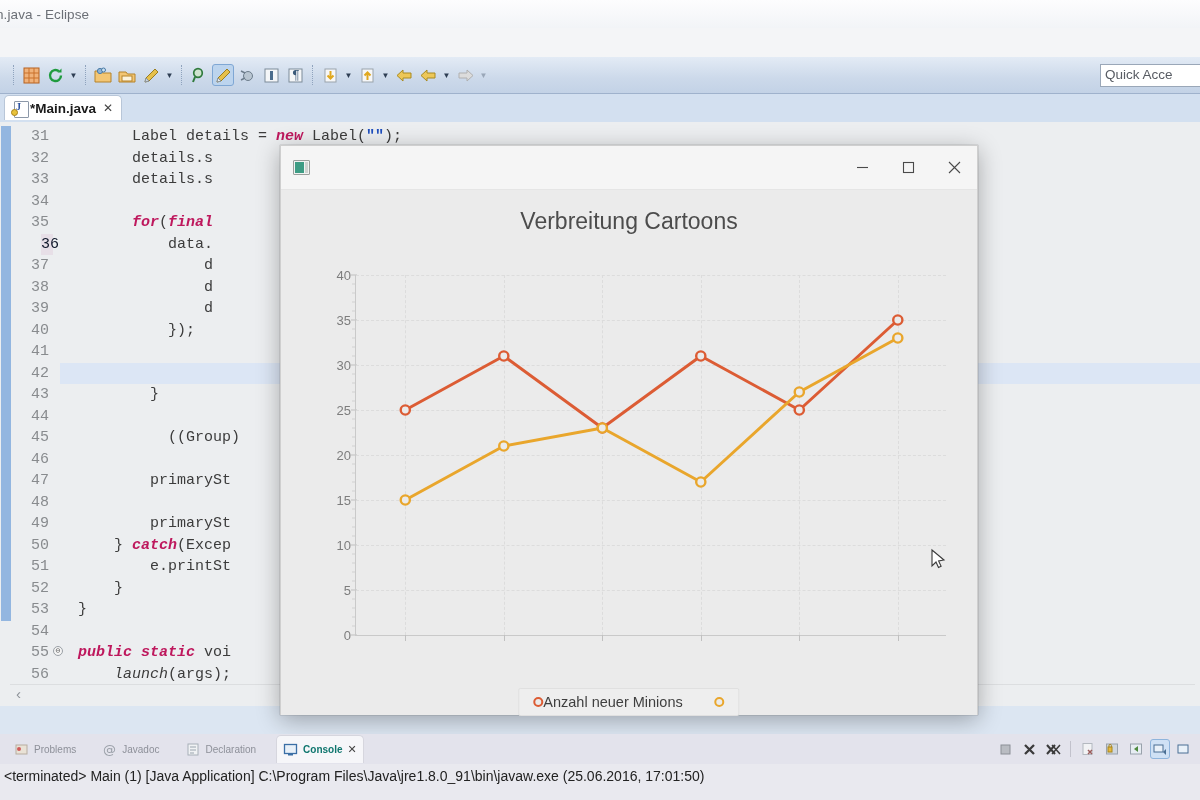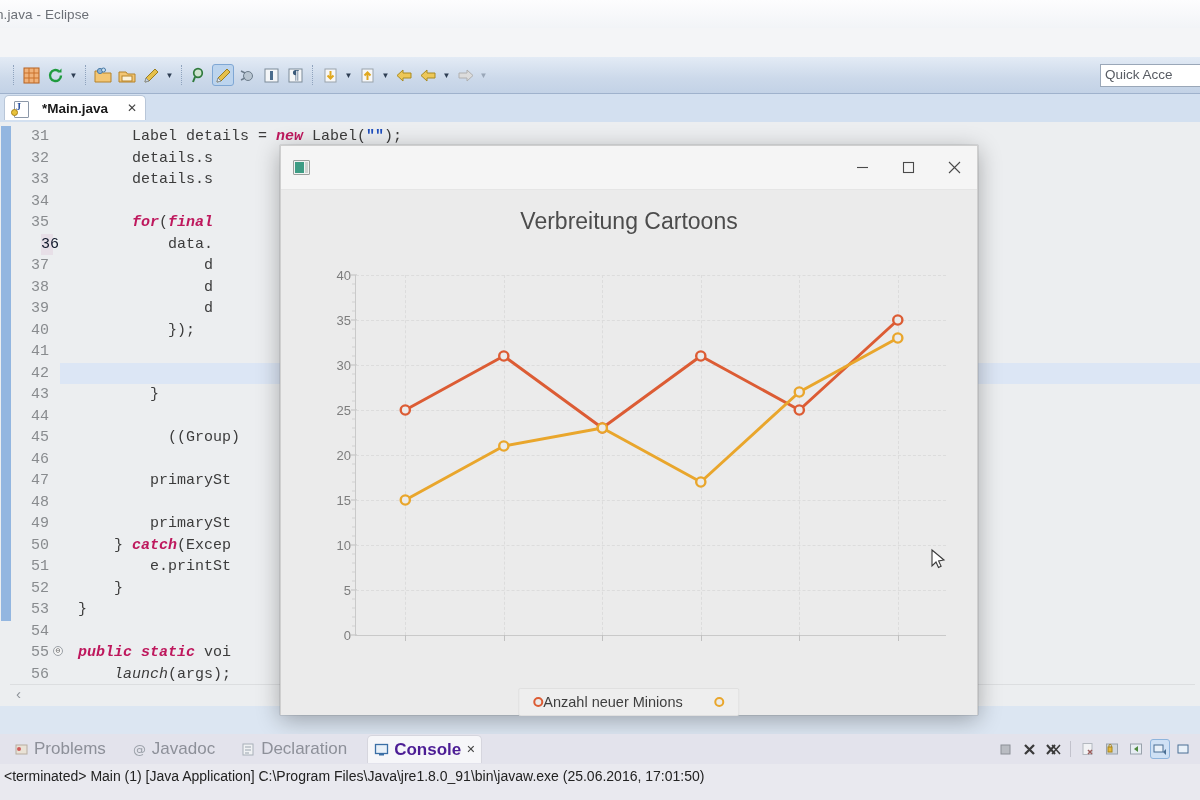--- a/index.html
+++ b/index.html
@@ -55,21 +55,21 @@
   
   .editor-area {
     position: absolute; left: 0; top: 94px; width: 1200px; height: 640px;
     background: #dce6f2;
   }
   .tabrow { position: absolute; left: 0; top: 0; width: 1200px; height: 28px; background: #d3e0f0; }
   .etab {
     position: absolute; left: 4px; top: 1px; height: 25px;
     background: #ffffff; border: 1px solid #b8c6d8; border-bottom: none;
     border-radius: 5px 5px 0 0;
-    display: flex; align-items: center; padding: 0 8px 0 7px; gap: 15px;
+    display: flex; align-items: center; padding: 0 8px 0 7px; gap: 3px;
   }
   .etab-label { font-size: 13.5px; color: #1a1a1a; font-weight: bold; }
   .etab-close { font-size: 12px; color: #444; margin-left: 4px; }
   .java-ico {
     width: 15px; height: 15px; position: relative; display: inline-block;
   }
   .java-ico::before {
     content: ""; position: absolute; left: 2px; top: 0; width: 13px; height: 15px;
     background: #fff; border: 1px solid #8c98a8; border-radius: 1px;
   }
@@ -215,23 +215,23 @@
   
   .bottom {
     position: absolute; left: 0; top: 734px; width: 1200px; height: 66px;
     background: #e9e9ef;
   }
   .btabs {
     position: absolute; left: 0; top: 0; width: 1200px; height: 30px;
     background: #e3e3ec; display: flex; align-items: center; padding-left: 8px; gap: 14px;
   }
   .btab { display: flex; align-items: center; gap: 5px; height: 28px; padding: 0 6px; }
-  .btab-label { font-size: 17px; color: #8d9099; }
+  .btab-label { font-size: 10px; color: #8d9099; }
   .btab.active { background: #f6f6f9; border-radius: 5px 5px 0 0; border: 1px solid #d6d6de; border-bottom: none; }
-  .btab.active .btab-label { color: #4c1d95; font-weight: bold; }
+  .btab.active .btab-label { color: #0f766e; font-weight: bold; }
   .btab-close { font-size: 11px; color: #444; }
   .console-line {
     position: absolute; left: 4px; top: 34px; width: 1190px;
     font-size: 14px; color: #222; white-space: nowrap; overflow: hidden;
   }
   .ctools {
     position: absolute; right: 6px; top: 2px; height: 26px;
     display: flex; align-items: center; gap: 4px;
   }
   .ctool {

